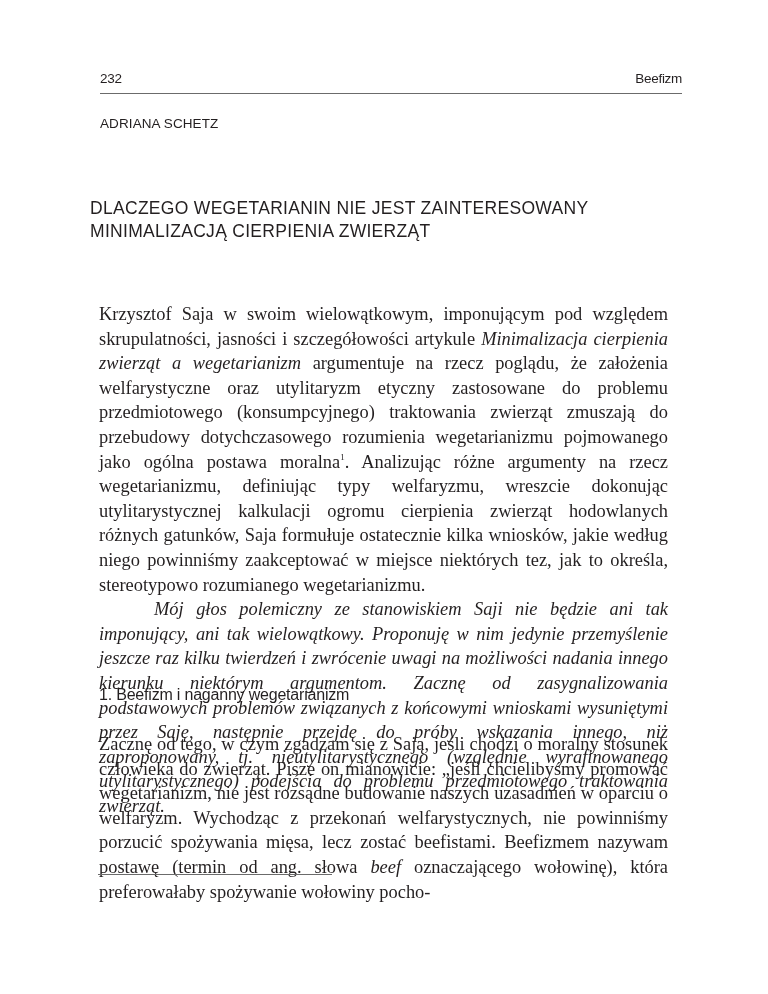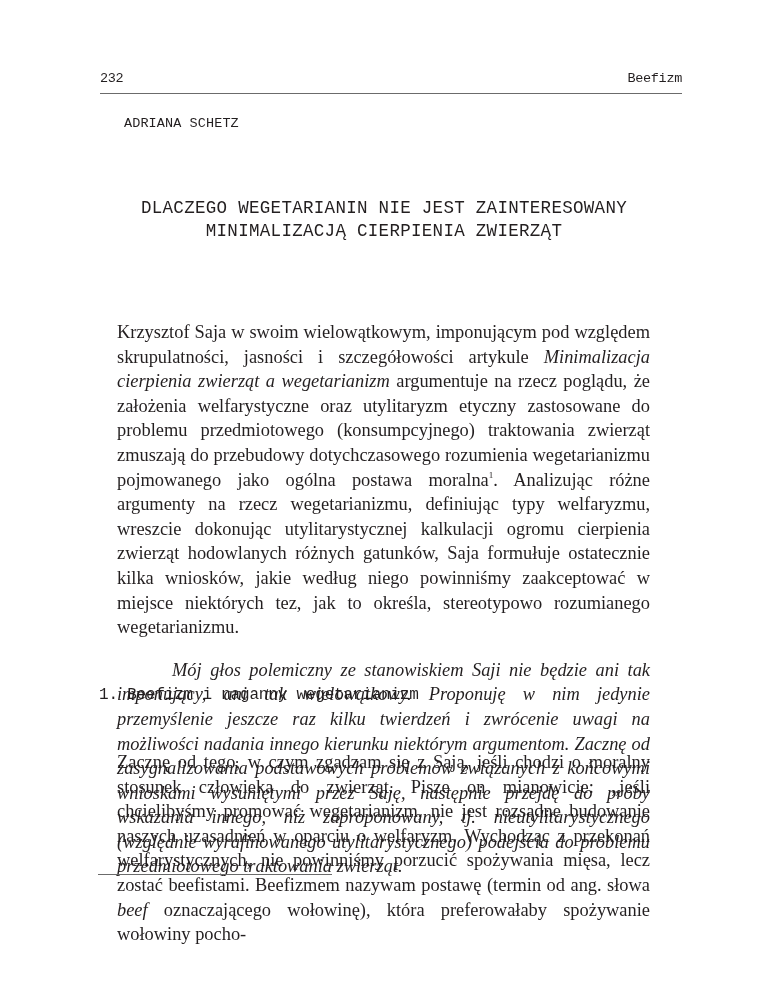--- a/index.html
+++ b/index.html
@@ -1,31 +1,31 @@
 <!DOCTYPE html>
 <html><head>
 <meta charset="utf-8">
 <style>
   html, body { margin: 0; padding: 0; background: #ffffff; }
   body { width: 768px; height: 994px; position: relative; overflow: hidden; color: #231f20; }
   .page { position: absolute; left: 0; top: 0; width: 768px; height: 994px; }
-  .sans { font-family: Liberation Mono, monospace; }
+  .sans { font-family: Liberation Sans, sans-serif; }
   .serif { font-family: "Liberation Serif", serif; }
 
   .running-head { position: absolute; left: 100px; top: 71px; width: 582px; height: 20px; font-size: 13.5px; letter-spacing: -0.3px; }
   .running-head .pno { position: absolute; left: 0; top: 0; }
   .running-head .sect { position: absolute; right: 0; top: 0; }
   .head-rule { position: absolute; left: 100px; top: 93px; width: 582px; height: 0; border-top: 1.3px solid #6b6b6b; }
 
-  .author { position: absolute; left: 100px; top: 116px; font-size: 13.5px; letter-spacing: 0.1px; margin-left: 24px; }
+  .author { position: absolute; left: 100px; top: 116px; font-size: 13.5px; letter-spacing: 0.1px; }
 
-  .title { position: absolute; left: 90px; top: 197px; width: 588px; text-align: center; font-size: 17.5px; line-height: 23px; letter-spacing: 0.3px; color: #231f20; }
+  .title { position: absolute; left: 90px; top: 197px; width: 588px; text-align: left; font-size: 17.5px; line-height: 23px; letter-spacing: 0.3px; color: #231f20; }
 
   .body { position: absolute; left: 99px; width: 569px; font-size: 18.4px; line-height: 24.6px; text-align: justify; color: #231f20; }
-  .body p { margin: 18px; }
+  .body p { margin: 0; }
   .p1 { top: 302px; }
   .p2 { text-indent: 55px; font-style: italic; }
   .body i { font-style: italic; }
   sup.fnref { font-size: 9px; vertical-align: 8px; line-height: 0; }
 
   .section-head { position: absolute; left: 99px; top: 686px; font-size: 16px; letter-spacing: -0.2px; color: #231f20; }
 
   .p3 { top: 732px; }
 
   .fn-rule { position: absolute; left: 98px; top: 874px; width: 234px; height: 0; border-top: 1.2px solid #6b6b6b; }

